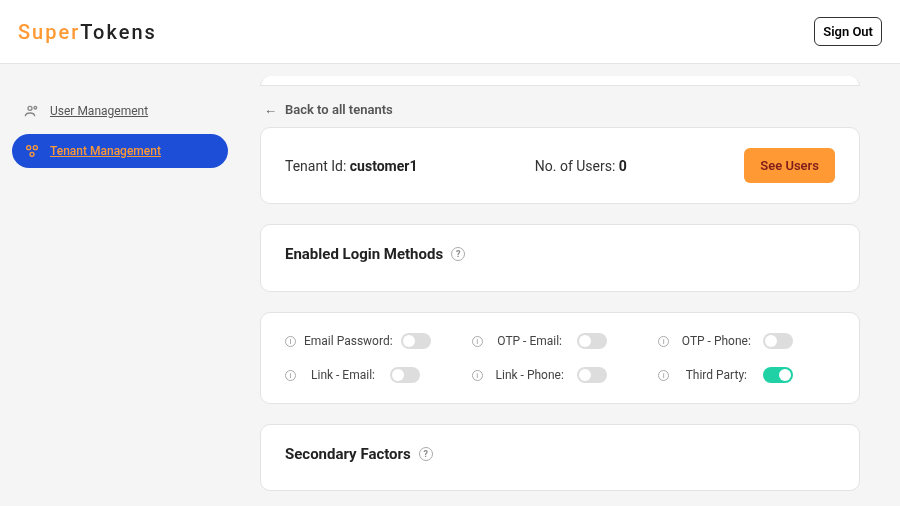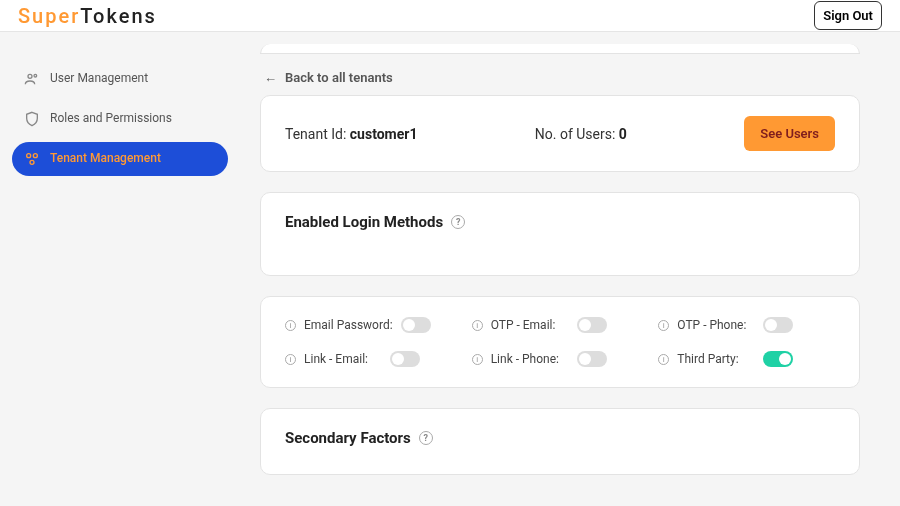--- a/index.html
+++ b/index.html
@@ -1,40 +1,40 @@
 <!DOCTYPE html>
 <html><head>
 <meta charset="utf-8">
 <style>
   * { box-sizing: border-box; margin: 0; padding: 0; font-family: -apple-system, BlinkMacSystemFont, "Segoe UI", Roboto, sans-serif; }
   body { background: #f5f5f5; width: 900px; height: 506px; overflow: hidden; }
-  .header { background: #fff; height: 32px; border-bottom: 1px solid #e5e5e5; display: flex; align-items: center; justify-content: space-between; padding: 0 18px; }
+  .header { background: #fff; height: 64px; border-bottom: 1px solid #e5e5e5; display: flex; align-items: center; justify-content: space-between; padding: 0 18px; }
   .logo { font-size: 20px; font-weight: 500; letter-spacing: 2px; }
   .logo .s { color: #ff9933; }
   .logo .rest { color: #222; }
   .signout { border: 1px solid #333; background: #fff; padding: 6px 8px; border-radius: 6px; font-size: 13px; font-weight: 600; cursor: pointer; }
   .layout { display: flex; height: calc(100% - 48px); }
   .sidebar { width: 240px; padding: 30px 12px 12px 12px; }
-  .nav-item { display: flex; gap: 10px; padding: 9px 12px; border-radius: 18px; font-size: 12px; color: #555; cursor: pointer; margin-bottom: 6px; }
+  .nav-item { display: flex; align-items: center; gap: 10px; padding: 9px 12px; border-radius: 18px; font-size: 12px; color: #555; cursor: pointer; margin-bottom: 6px; text-decoration: underline; }
   .nav-item.active { background: #1d4ed8; color: #ff9933; font-weight: 500; }
   .nav-item .ico { width: 16px; height: 16px; display: inline-flex; align-items: center; justify-content: center; }
   .main { flex: 1; padding: 12px 40px 0 20px; overflow-y: auto; }
   .backlink { display: flex; align-items: center; gap: 8px; color: #555; font-size: 13px; font-weight: 600; cursor: pointer; margin: 16px 0 10px 4px; }
   .card { background: #fff; border: 1px solid #e3e3e3; border-radius: 10px; padding: 20px 24px; margin-bottom: 20px; }
   .card.stub { height: 10px; padding: 0; margin-bottom: 0; border-bottom-left-radius: 0; border-bottom-right-radius: 0; border-top: none;}
   .tenant-row { display: flex; align-items: center; justify-content: space-between; gap: 17px; }
   .kv { font-size: 14px; color: #333; }
   .kv b { font-weight: 700; color: #222; }
   .btn-primary { background: #ff9933; color: #7f1d1d; border: none; padding: 10px 16px; border-radius: 6px; font-size: 13px; font-weight: 600; cursor: pointer; }
   .section-title { font-size: 15px; font-weight: 700; color: #222; display: flex; align-items: center; gap: 8px; }
   .help { width: 14px; height: 14px; border: 1px solid #aaa; border-radius: 50%; display: inline-flex; align-items: center; justify-content: center; font-size: 9px; color: #888; }
   .grid { display: grid; grid-template-columns: repeat(3, 1fr); row-gap: 18px; column-gap: 10px; }
   .toggle-row { display: flex; align-items: center; gap: 8px; font-size: 12px; color: #444; }
   .toggle-row .info { width: 11px; height: 11px; border: 1px solid #aaa; border-radius: 50%; font-size: 8px; display:inline-flex; align-items:center; justify-content:center; color:#999; flex-shrink:0;}
-  .toggle-row .lbl { flex: 0 0 auto; min-width: 78px; }
+  .toggle-row .lbl { flex: 0 0 auto; min-width: 78px; text-align: center; }
   .switch { width: 30px; height: 16px; background: #ddd; border-radius: 10px; position: relative; cursor: pointer; flex-shrink: 0; }
   .switch::after { content: ""; position: absolute; width: 12px; height: 12px; background: #fff; border-radius: 50%; top: 2px; left: 2px; transition: left .15s; }
   .switch.on { background: #1fd1a5; }
   .switch.on::after { left: 16px; }
 </style>
 </head>
 <body>
 
 <div class="header">
   <div class="logo">
@@ -47,28 +47,20 @@
   <div class="sidebar">
     <div class="nav-item">
       <span class="ico">
         <svg width="16" height="16" viewBox="0 0 24 24" fill="none" stroke="#888" stroke-width="2">
             <circle cx="9" cy="8" r="3"></circle>
             <path d="M2 20c0-3 3-5 7-5s7 2 7 5"></path>
             <circle cx="17" cy="7" r="2"></circle>
           </svg>
       </span>
       <span>User Management</span>
-    </div>
-    <div class="nav-item">
-      <span class="ico">
-        <svg width="16" height="16" viewBox="0 0 24 24" fill="none" stroke="#888" stroke-width="2">
-            <path d="M12 2l8 3v6c0 5-3 9-8 11-5-2-8-6-8-11V5l8-3z"></path>
-          </svg>
-      </span>
-      <span>Roles and Permissions</span>
     </div>
     <div class="nav-item active">
       <span class="ico">
         <svg width="16" height="16" viewBox="0 0 24 24" fill="none" stroke="#ff9933" stroke-width="2">
             <circle cx="7" cy="7" r="3"></circle>
             <circle cx="17" cy="7" r="3"></circle>
             <circle cx="12" cy="17" r="3"></circle>
           </svg>
       </span>
       <span>Tenant Management</span>
@@ -90,21 +82,21 @@
           <b>customer1</b>
         </div>
         <div class="kv">
           <span>No. of Users:</span>
           <b>0</b>
         </div>
         <button class="btn-primary">See Users</button>
       </div>
     </div>
 
-    <div class="card" style="padding-bottom:44px">
+    <div class="card" style="padding-bottom:28px">
       <div class="section-title">
         <span>Enabled Login Methods</span>
         <span class="help">?</span>
       </div>
     </div>
 
     <div class="card">
       <div class="grid" id="login-grid">
           <div class="toggle-row">
             <span class="info">i</span>

